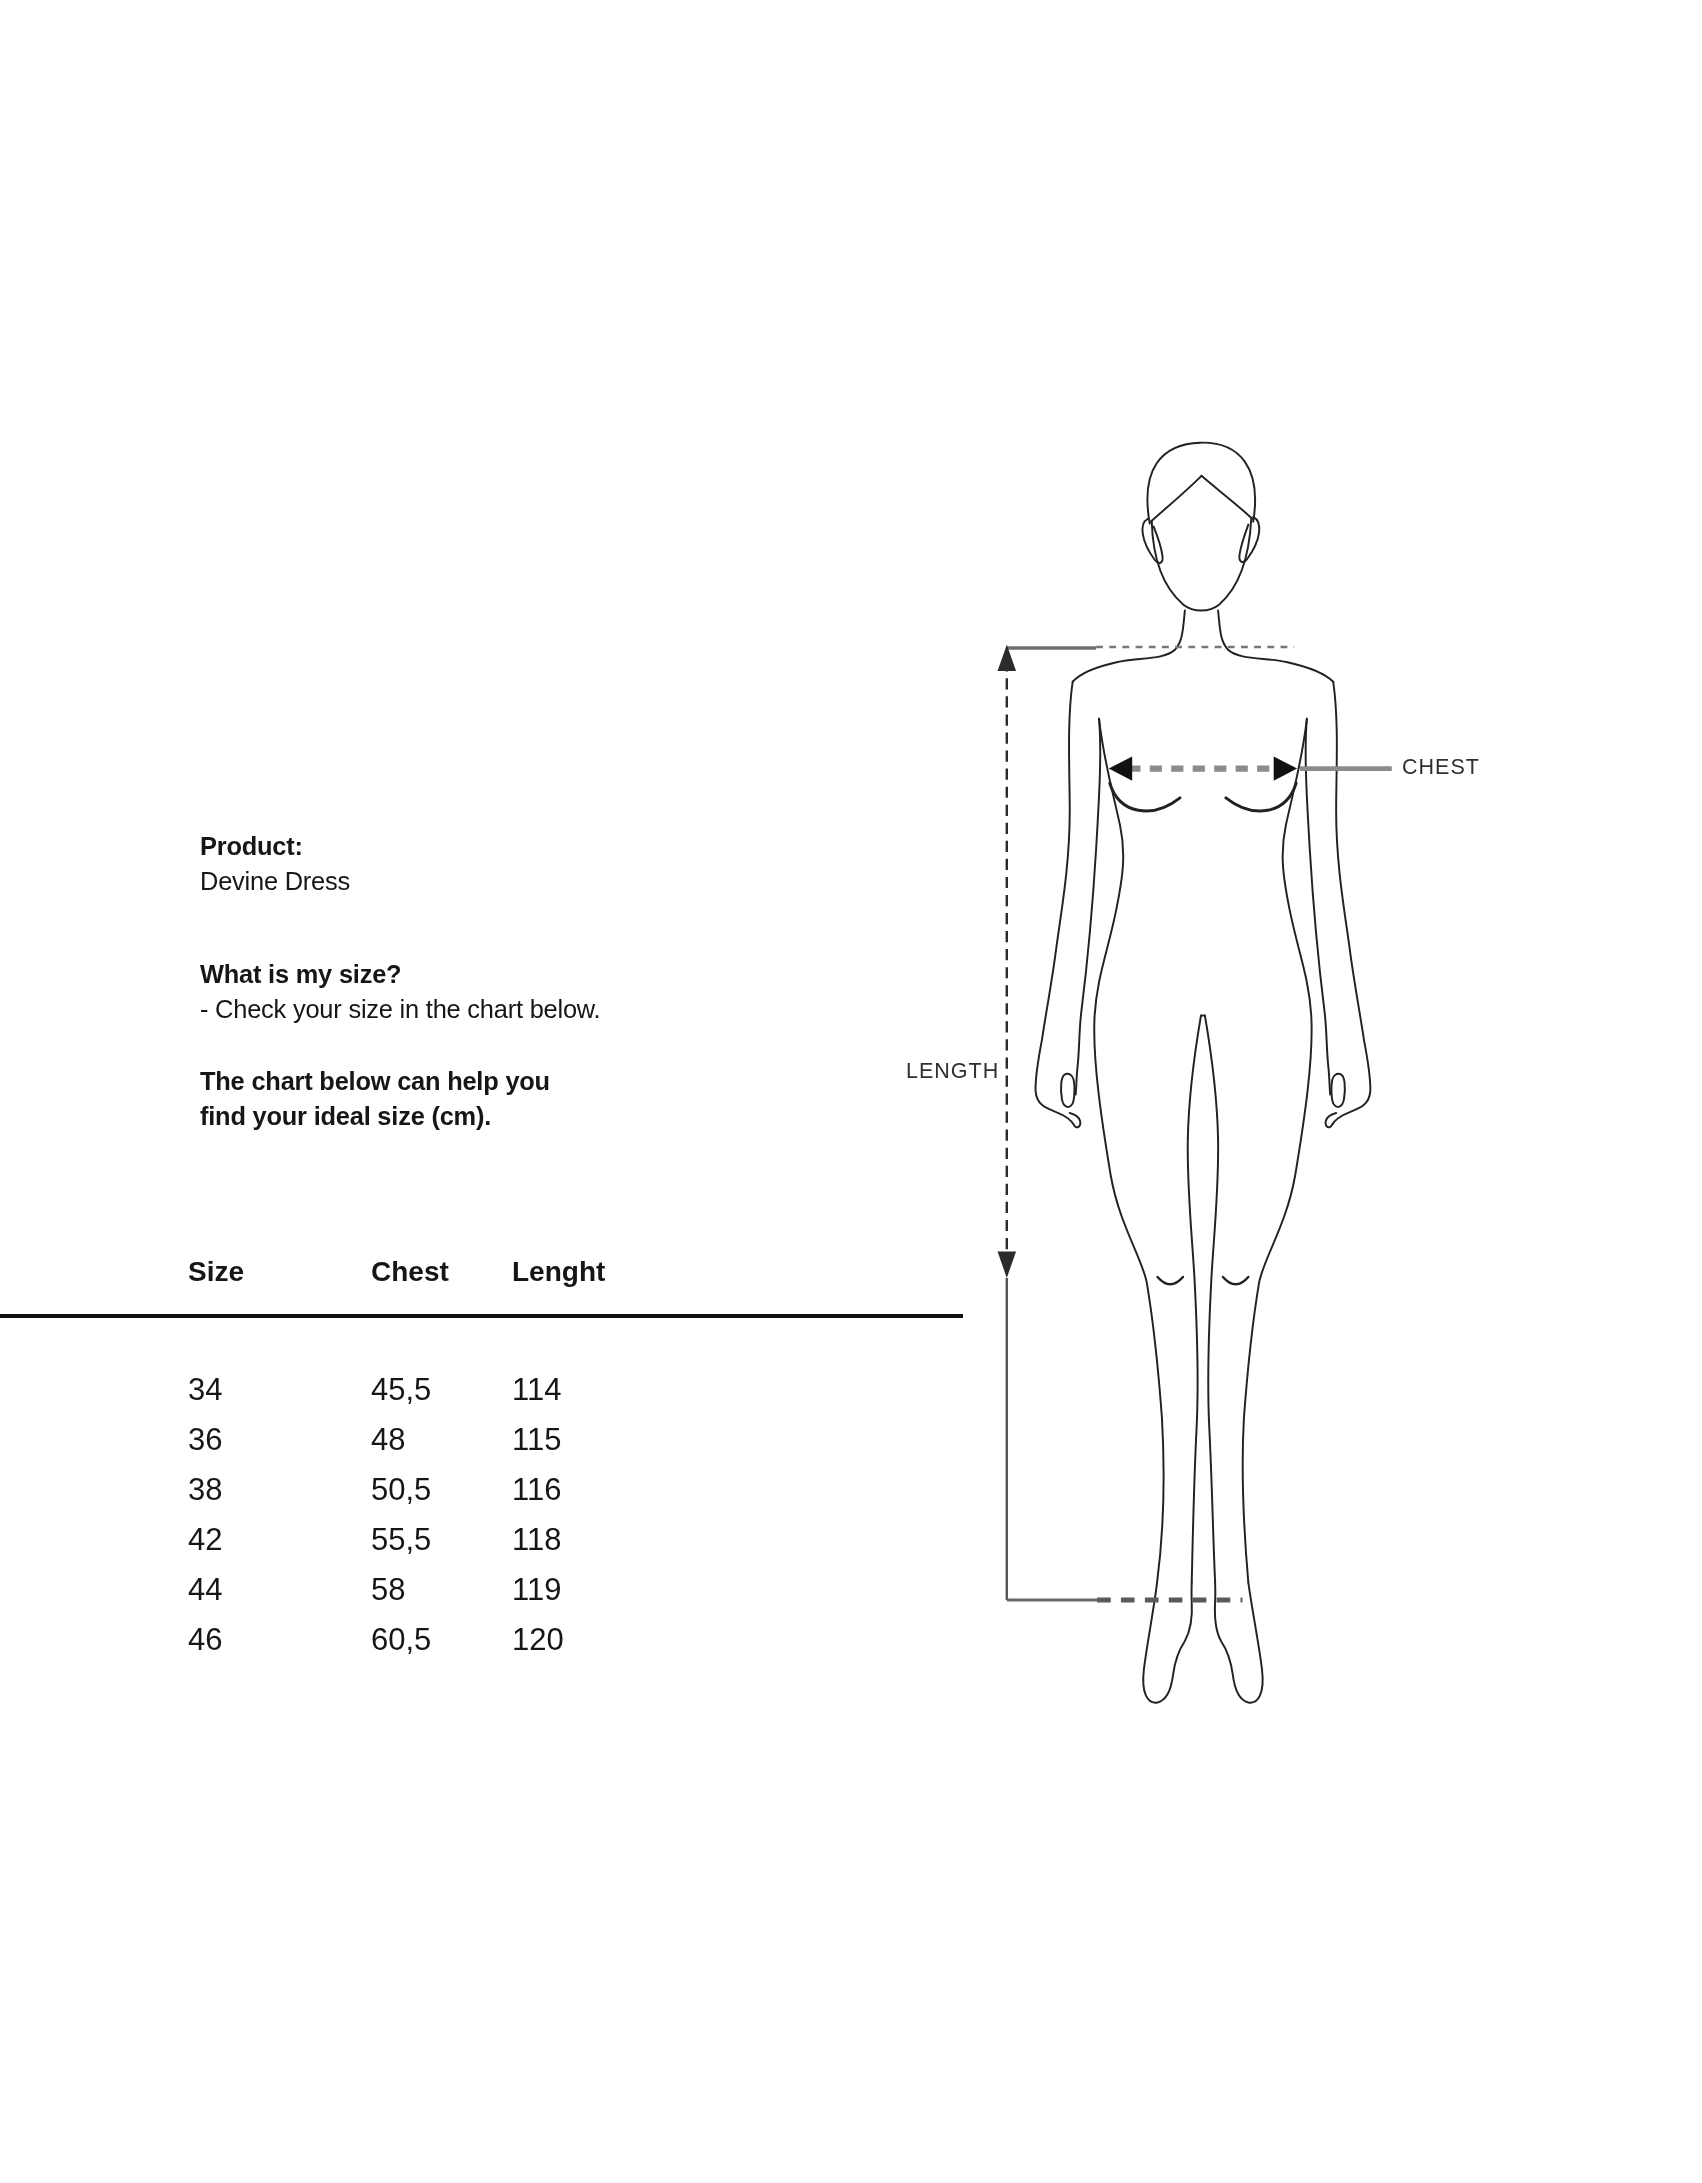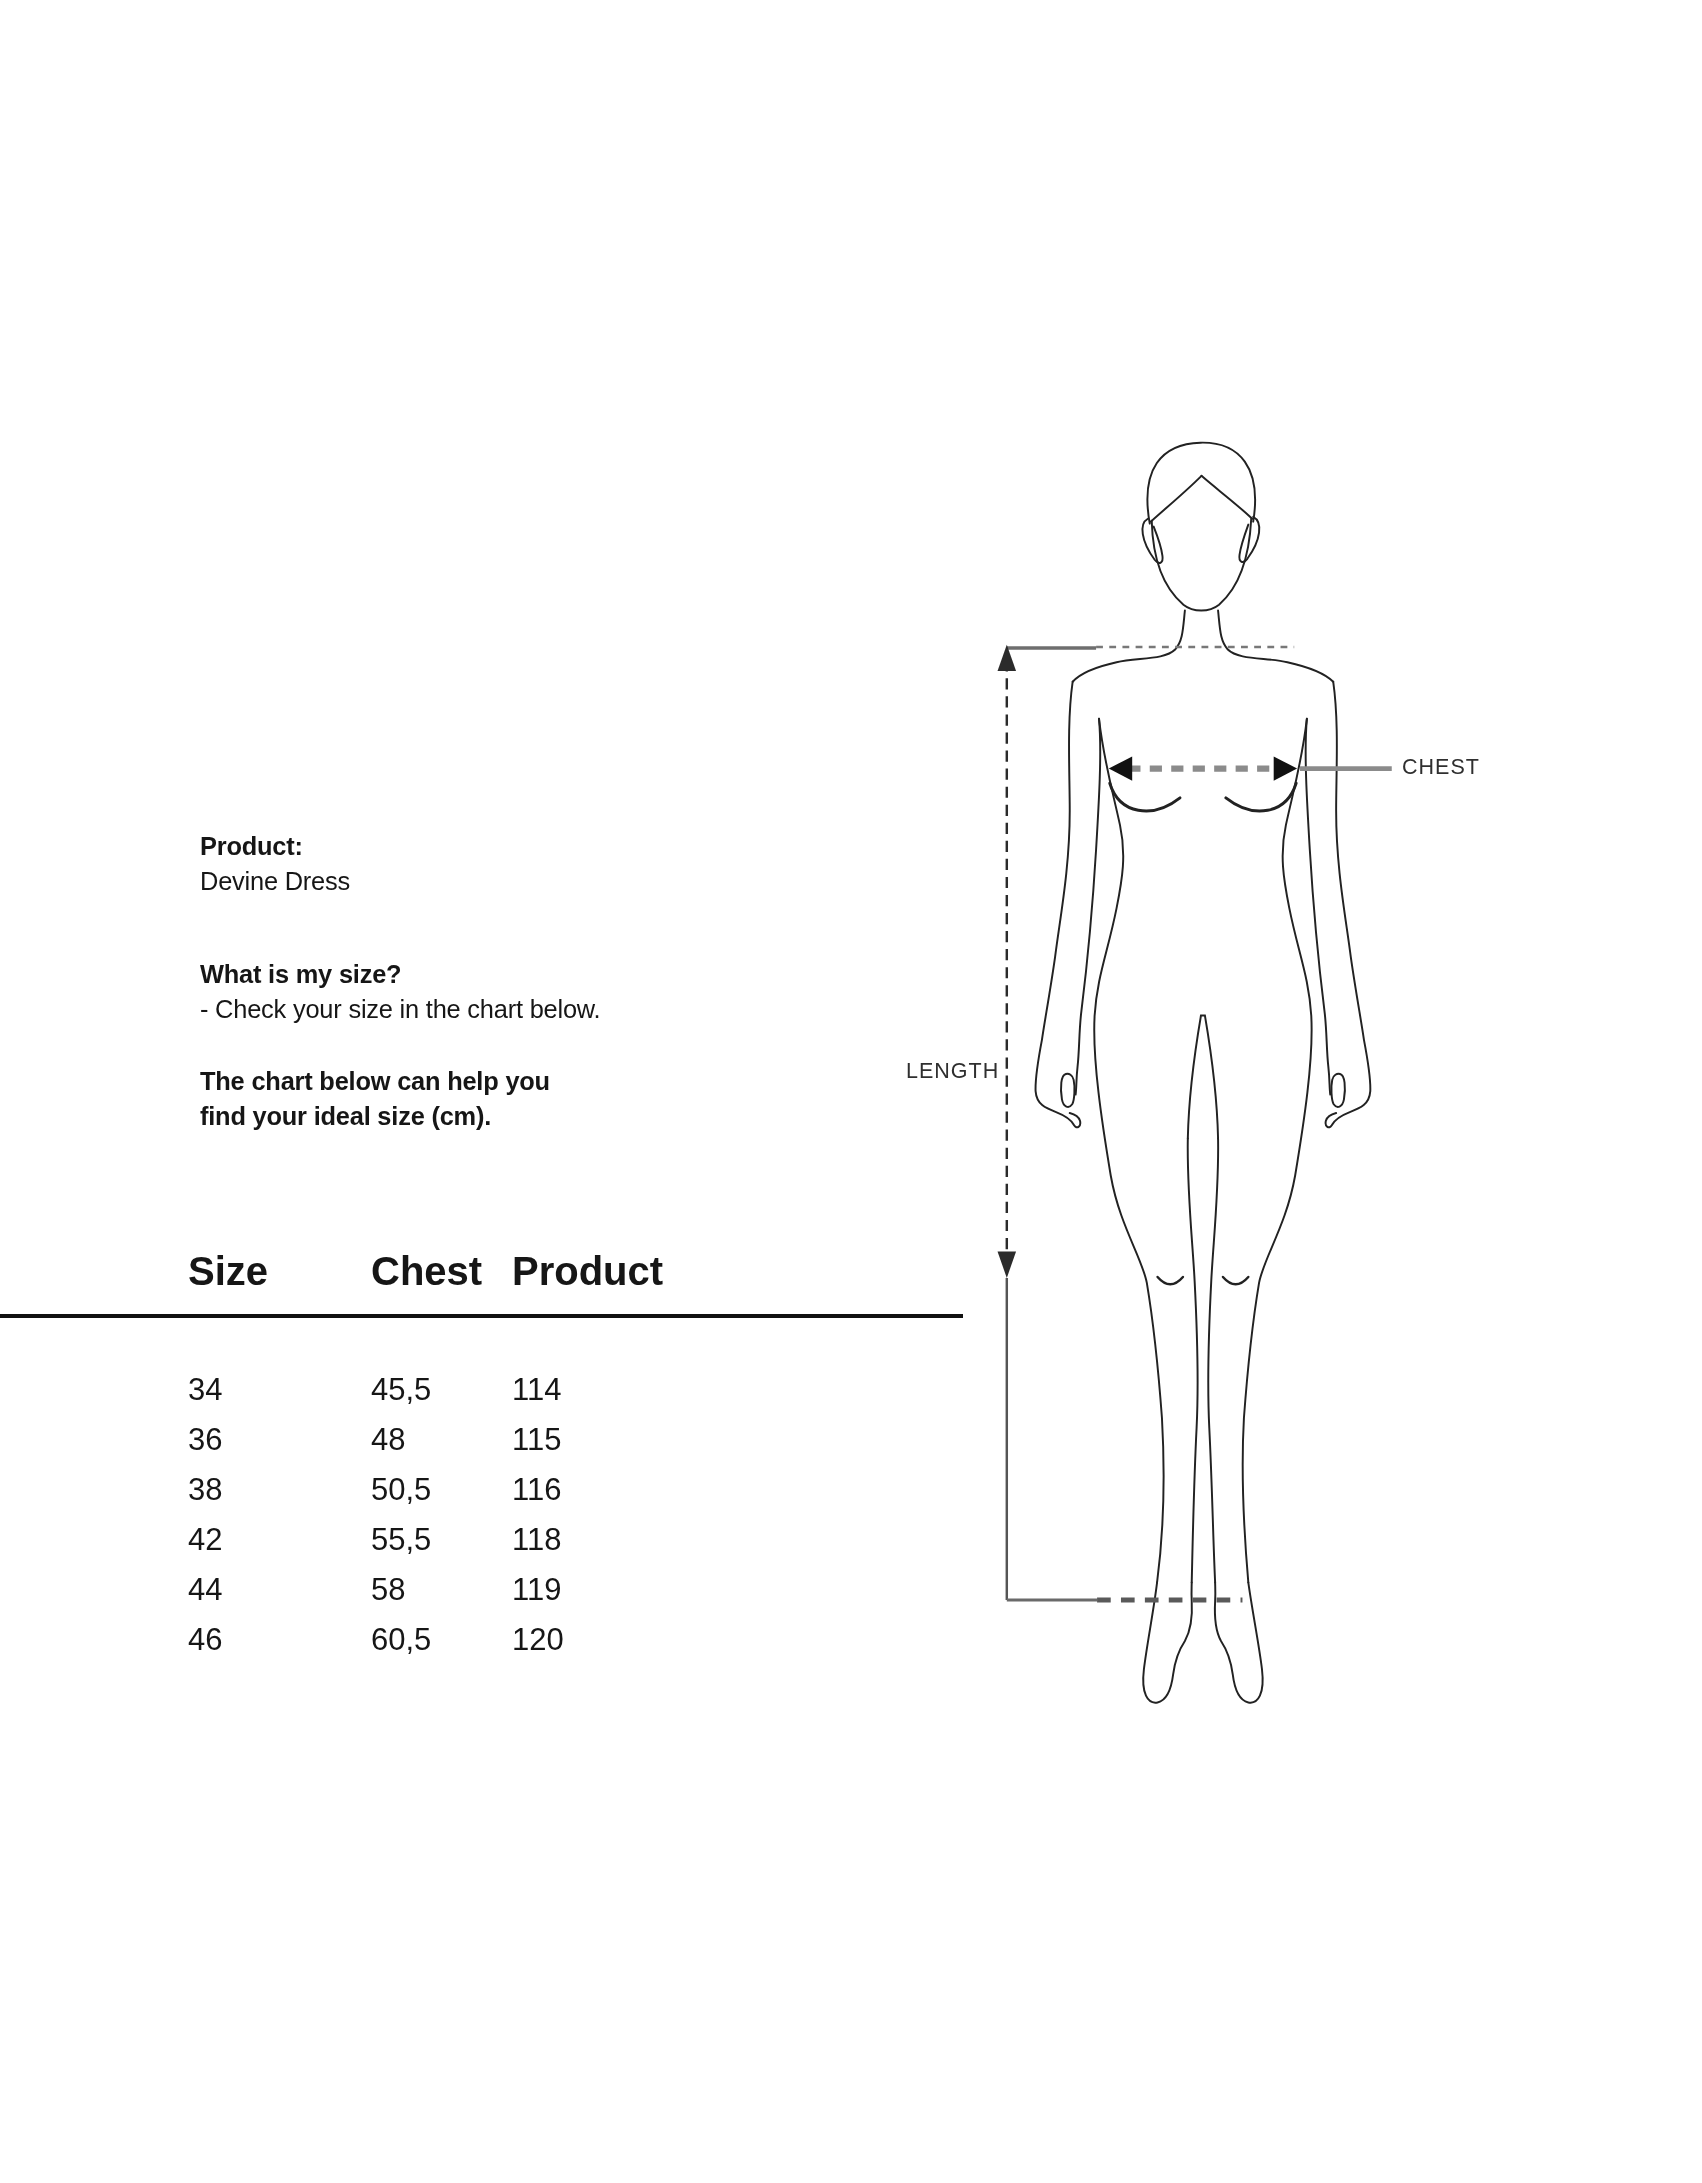--- a/index.html
+++ b/index.html
@@ -39,21 +39,21 @@
   .size-table{position:absolute;left:0;top:0;width:100%;}
   .trow{
     position:relative;
     display:flex;
     padding-left:188px;
     white-space:nowrap;
   }
   .thead-row{
     position:absolute;
     top:1256px;left:0;right:0;
-    font-size:40px;
+    font-size:28px;
     line-height:31px;
     font-weight:bold;
   }
   .col-1{width:183px;}
   .col-2{width:141px;}
   .col-3{width:195px;}
   .table-rule{
     position:absolute;
     top:1314px;left:0;
     width:963px;height:3.9px;
@@ -106,21 +106,21 @@
 
   <div class="copyblock" id="chart-note-block">
     <div class="b">The chart below can help you</div>
     <div class="b">find your ideal size (cm).</div>
   </div>
 
   <div class="size-table">
     <div class="trow thead-row">
       <span class="col-1">Size</span>
       <span class="col-2">Chest</span>
-      <span class="col-3">Product</span>
+      <span class="col-3">Lenght</span>
     </div>
     <div class="table-rule"></div>
     <div class="tbody">
       <div class="trow">
         <span class="col-1">34</span>
         <span class="col-2">45,5</span>
         <span class="col-3">114</span>
       </div>
       <div class="trow">
         <span class="col-1">36</span>

